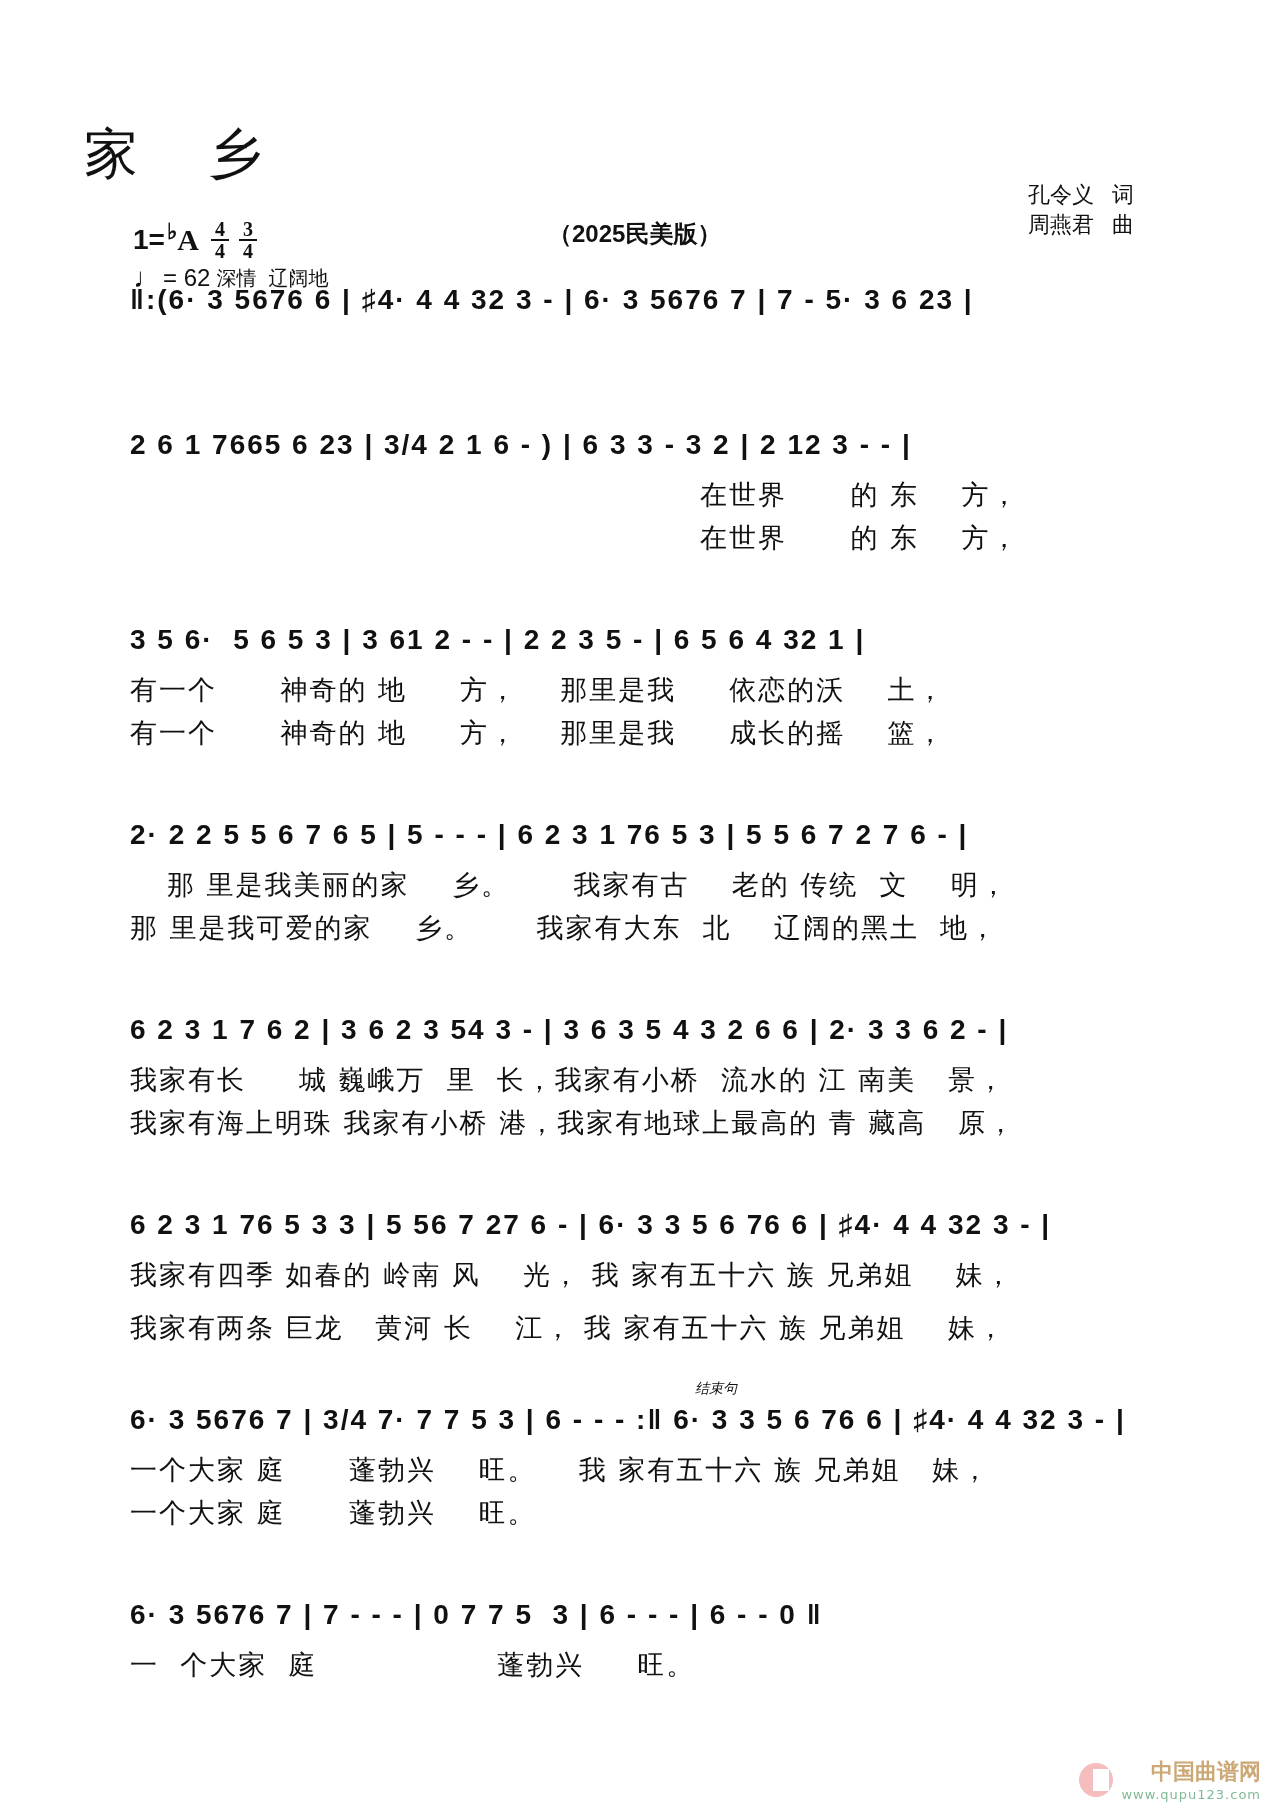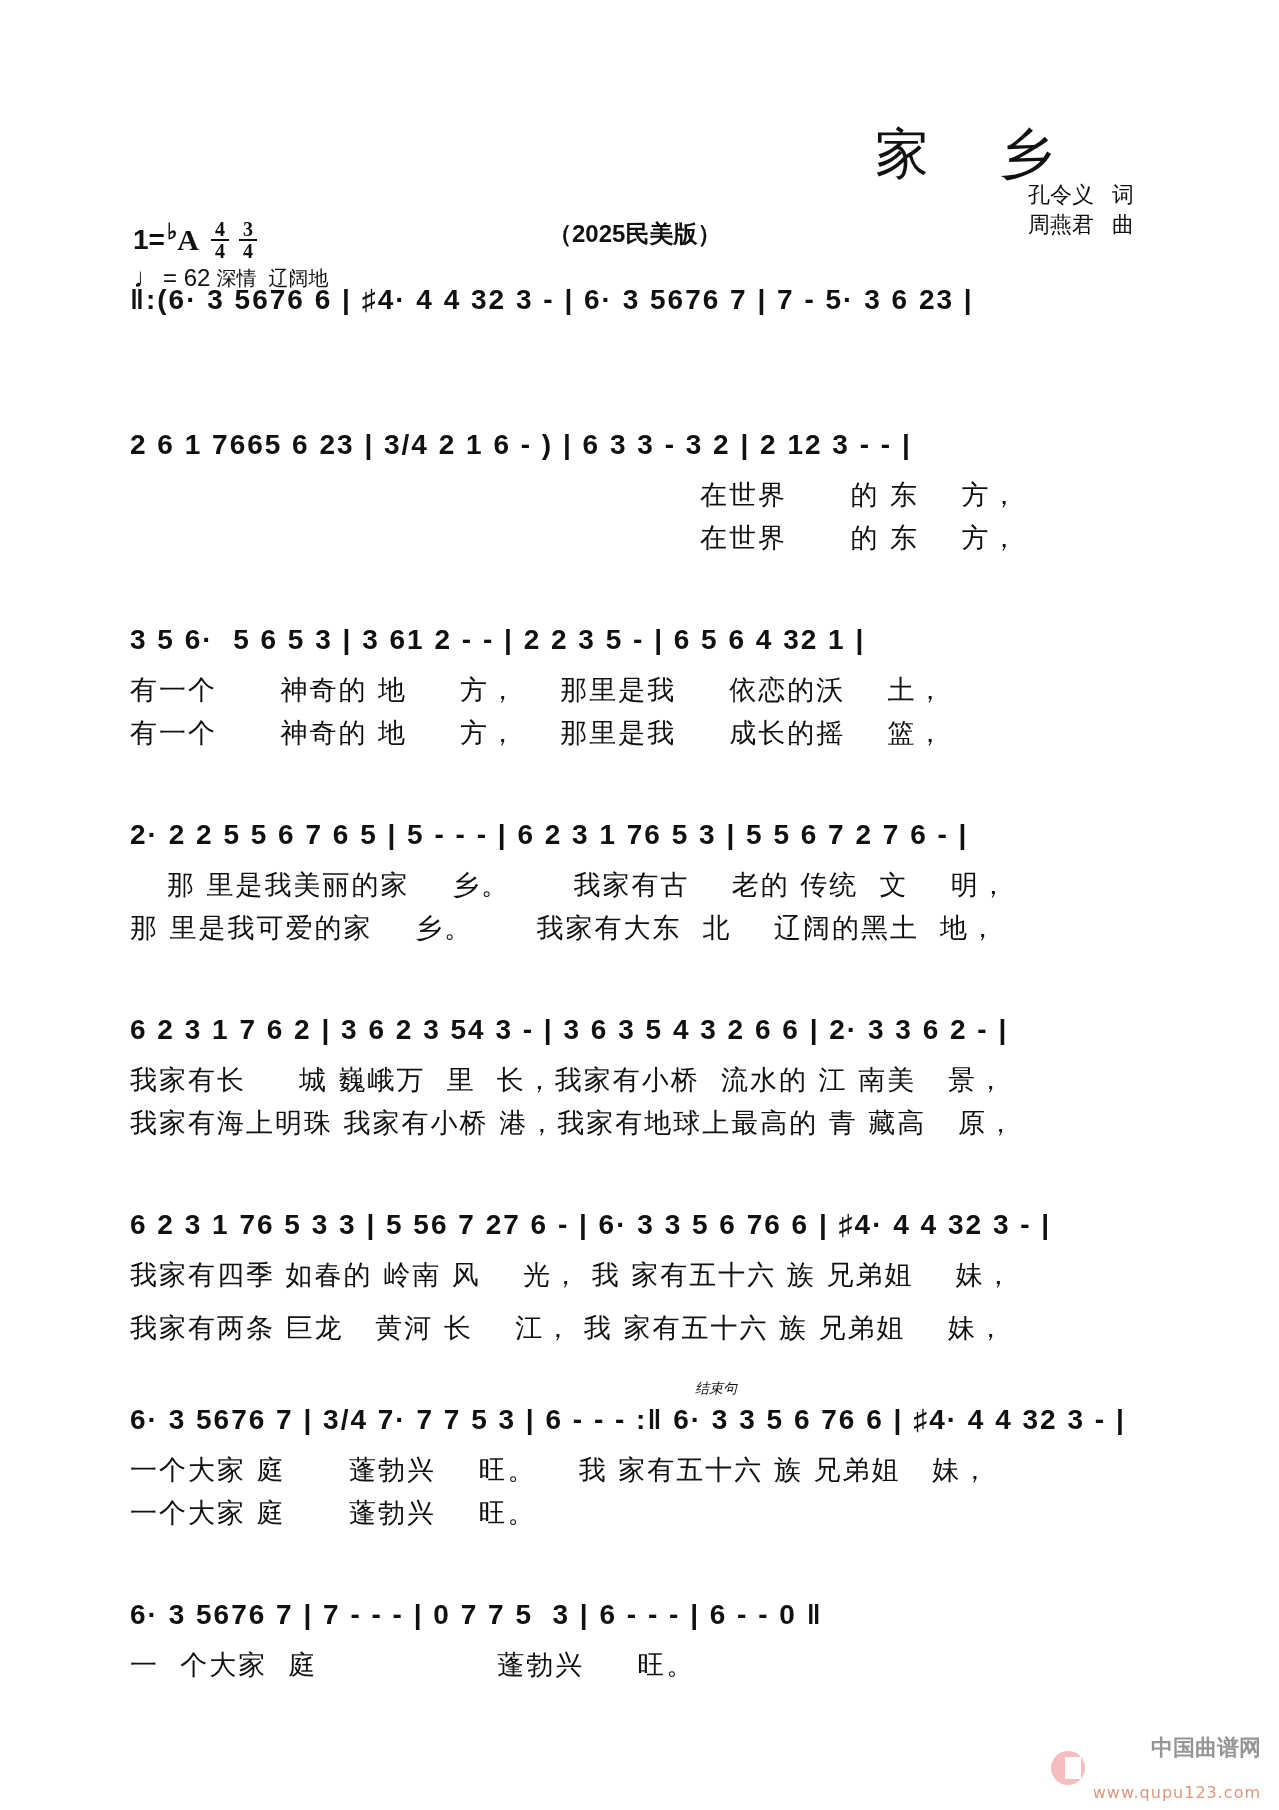--- a/index.html
+++ b/index.html
@@ -1,19 +1,19 @@
 <!DOCTYPE html>
 <html><head>
 <meta charset="utf-8">
 <style>
   html, body { margin:0; padding:0; background:#ffffff; }
   body { width:1279px; height:1810px; position:relative; overflow:hidden;
          font-family:"DejaVu Sans", "Liberation Sans", sans-serif; color:#111; }
   .abs { position:absolute; }
-  .title { left:0; width:1123px; top:118px; text-align:right; font-family:"DejaVu Serif","Liberation Serif",serif;
+  .title { left:0; width:1123px; top:118px; text-align:left; font-family:"DejaVu Serif","Liberation Serif",serif;
            font-size:54px; letter-spacing:70px; padding-left:84px; box-sizing:border-box; }
   .credits { left:1028px; top:180px; font-family:"DejaVu Serif","Liberation Serif",serif; font-size:22px; line-height:30px; }
   .credits .row span.role { margin-left:18px; }
   .edition { left:548px; top:218px; font-size:24px; font-weight:bold; font-family:"Liberation Sans",sans-serif; }
   .key { left:133px; top:220px; font-size:28px; font-weight:bold; font-family:"Liberation Sans",sans-serif; display:flex; align-items:center; }
   .key .flat { font-size:22px; position:relative; top:-8px; margin-left:2px; }
   .key .A { font-family:"Liberation Serif",serif; font-size:30px; margin-right:12px; }
   .frac { display:inline-flex; flex-direction:column; align-items:center; font-family:"Liberation Serif",serif;
           font-size:20px; line-height:18px; margin-right:10px; font-weight:bold; }
   .frac .bar { width:18px; height:2px; background:#111; margin:1px 0; }
@@ -24,22 +24,22 @@
   .line { position:absolute; left:130px; width:1030px; }
   .staff { position:absolute; left:0; right:0; height:40px; display:flex; align-items:center;
            font-family:"Liberation Sans",sans-serif; font-weight:bold; font-size:28px; white-space:pre; letter-spacing:2px;text-align:center; }
   .lyric { position:absolute; left:0; font-size:27px; white-space:pre; letter-spacing:2px; font-family:"DejaVu Sans",sans-serif; }
   .mark { position:absolute; font-size:14px; font-style:italic; }
 
   .watermark { right:18px; bottom:8px; display:flex; align-items:center; gap:8px; opacity:0.55; }
   .wm-logo { width:34px; height:34px; border-radius:50%; background:#e88; position:relative; }
   .wm-logo::after { content:""; position:absolute; left:14px; top:6px; width:16px; height:22px; background:#fff; }
   .wm-text { display:flex; flex-direction:column; align-items:flex-end; }
-  .wm-cn { font-family:"DejaVu Serif",serif; font-size:22px; color:#404040; font-weight:bold; }
-  .wm-url { font-size:16px; color:#c2410c; letter-spacing:1px;margin-top:20px; }
+  .wm-cn { font-family:"DejaVu Serif",serif; font-size:22px; color:#a16207; font-weight:bold; }
+  .wm-url { font-size:13px; color:#15803d; letter-spacing:1px; }
 </style>
 </head>
 <body>
 
 <div class="abs title">家乡</div>
 
 <div class="abs credits">
   <div class="row">
     <span>孔令义</span><span class="role">词</span>
   </div>

